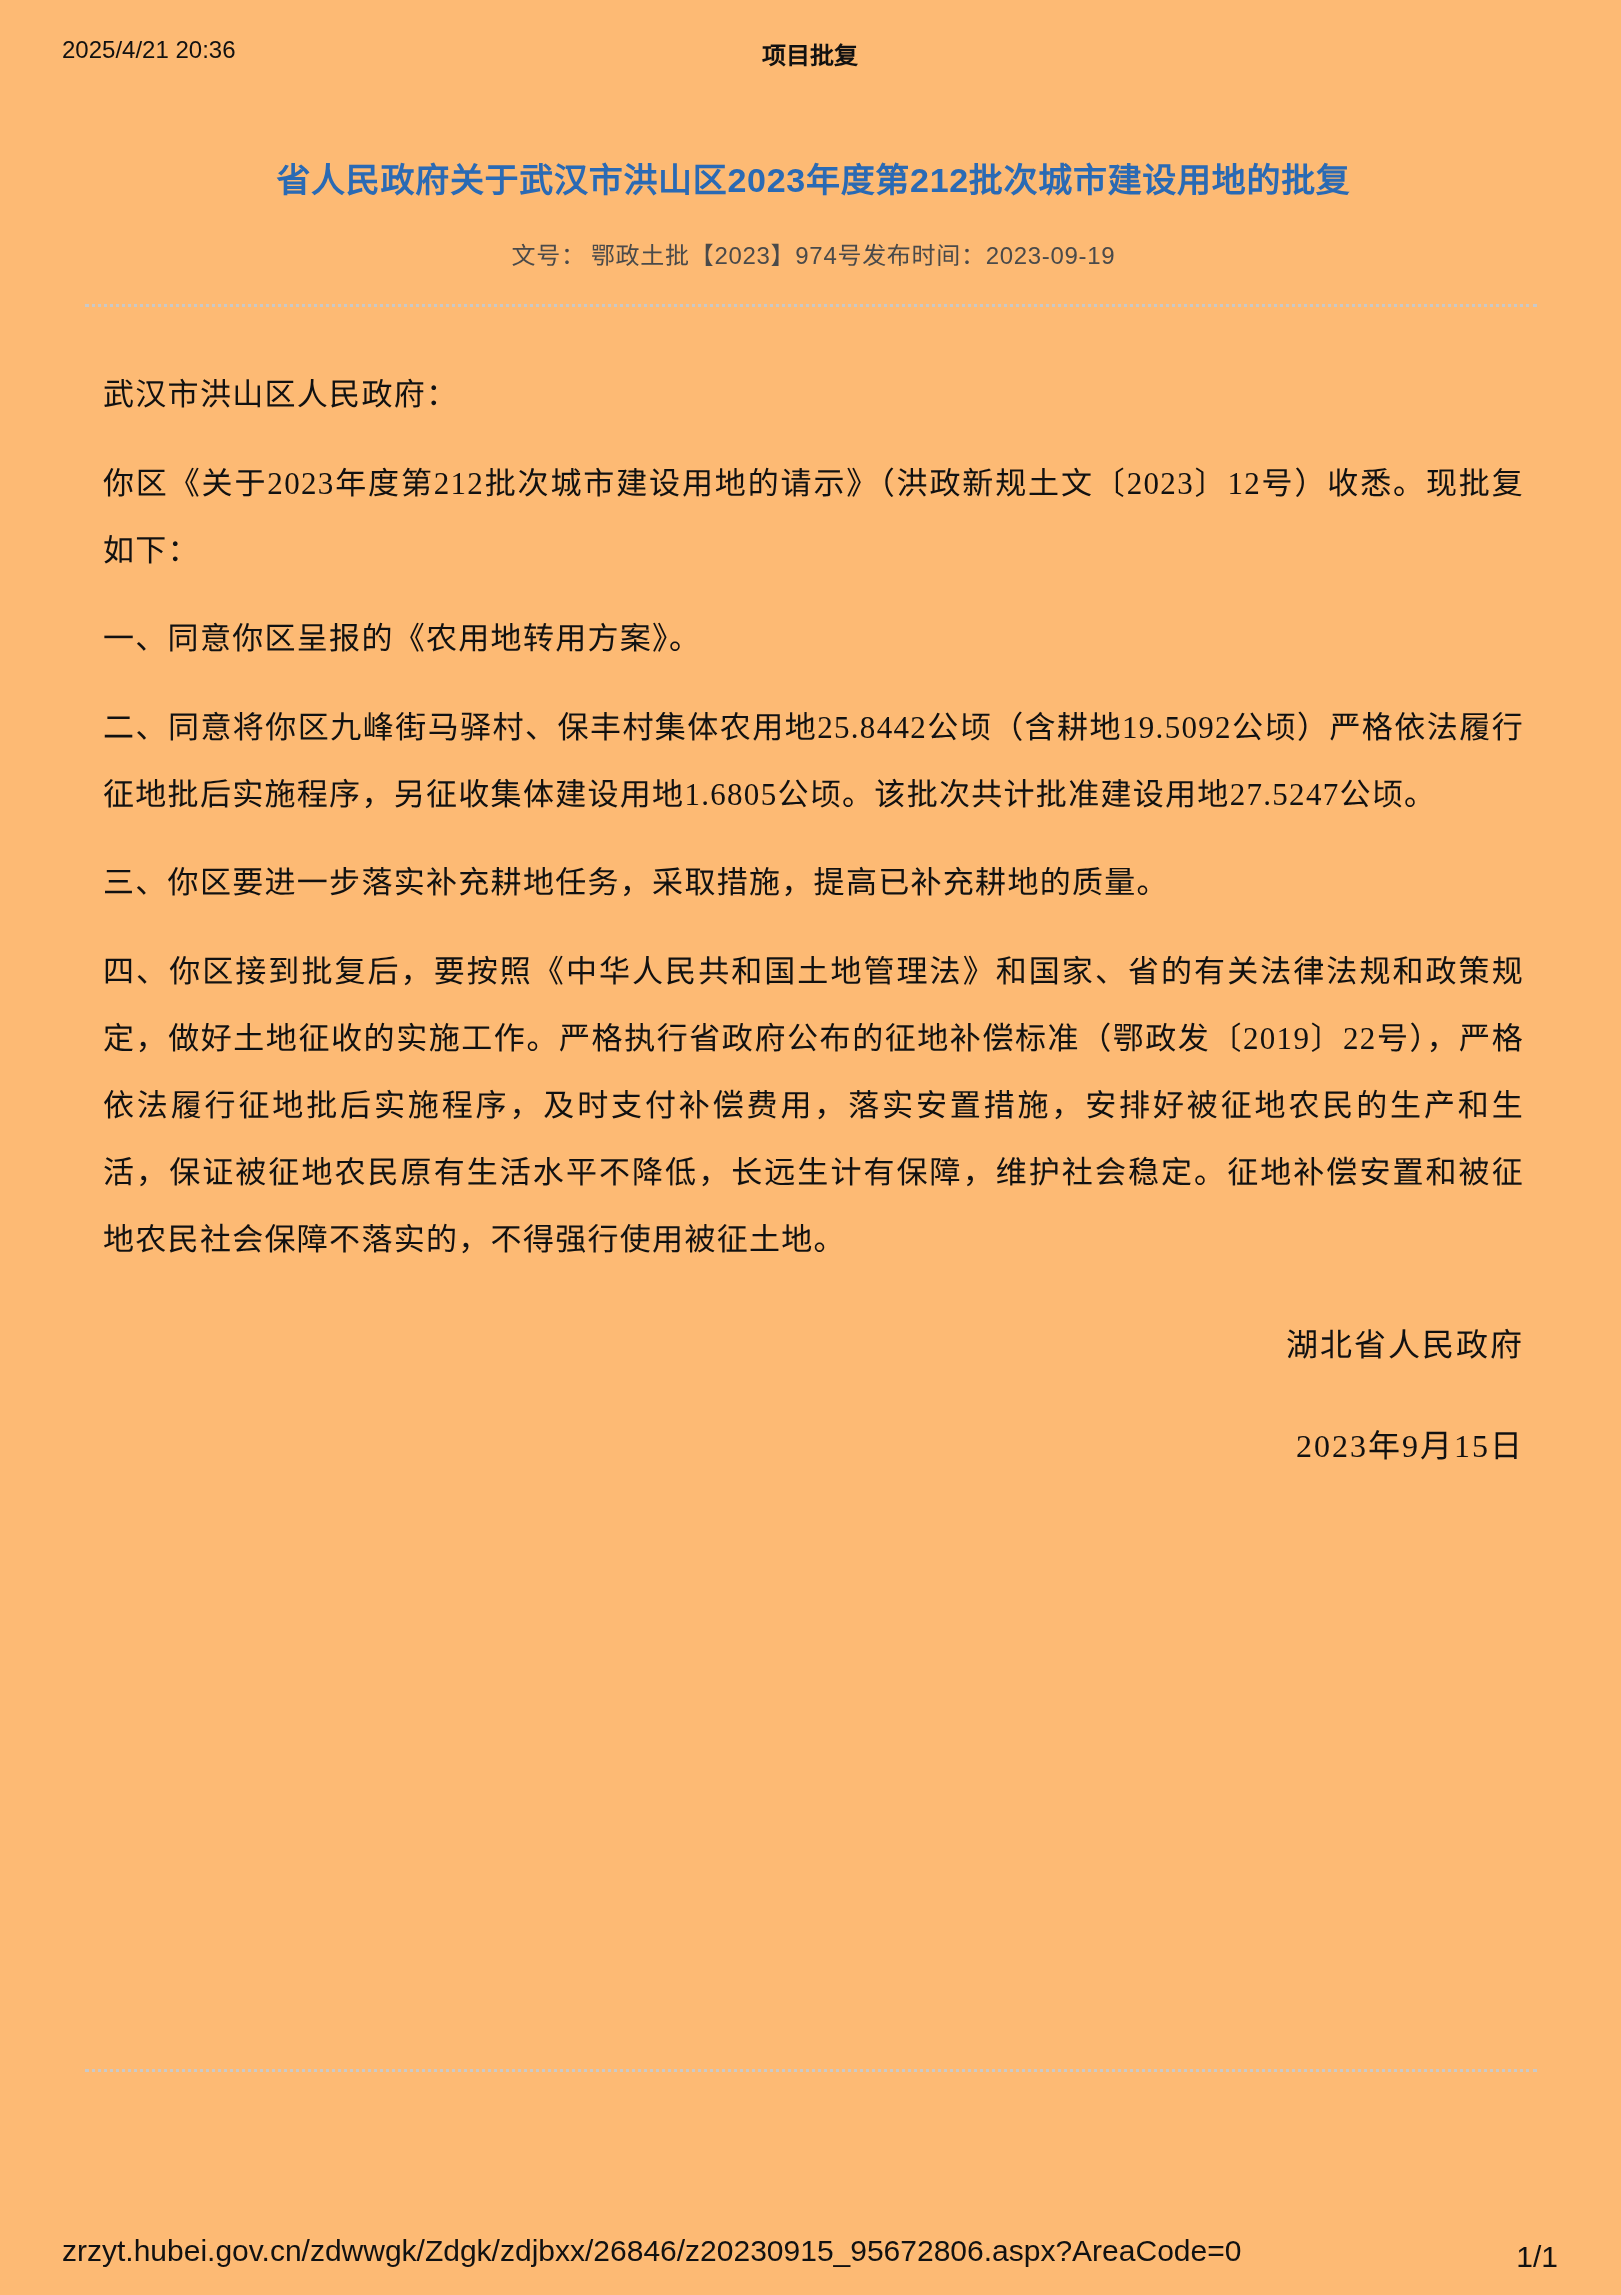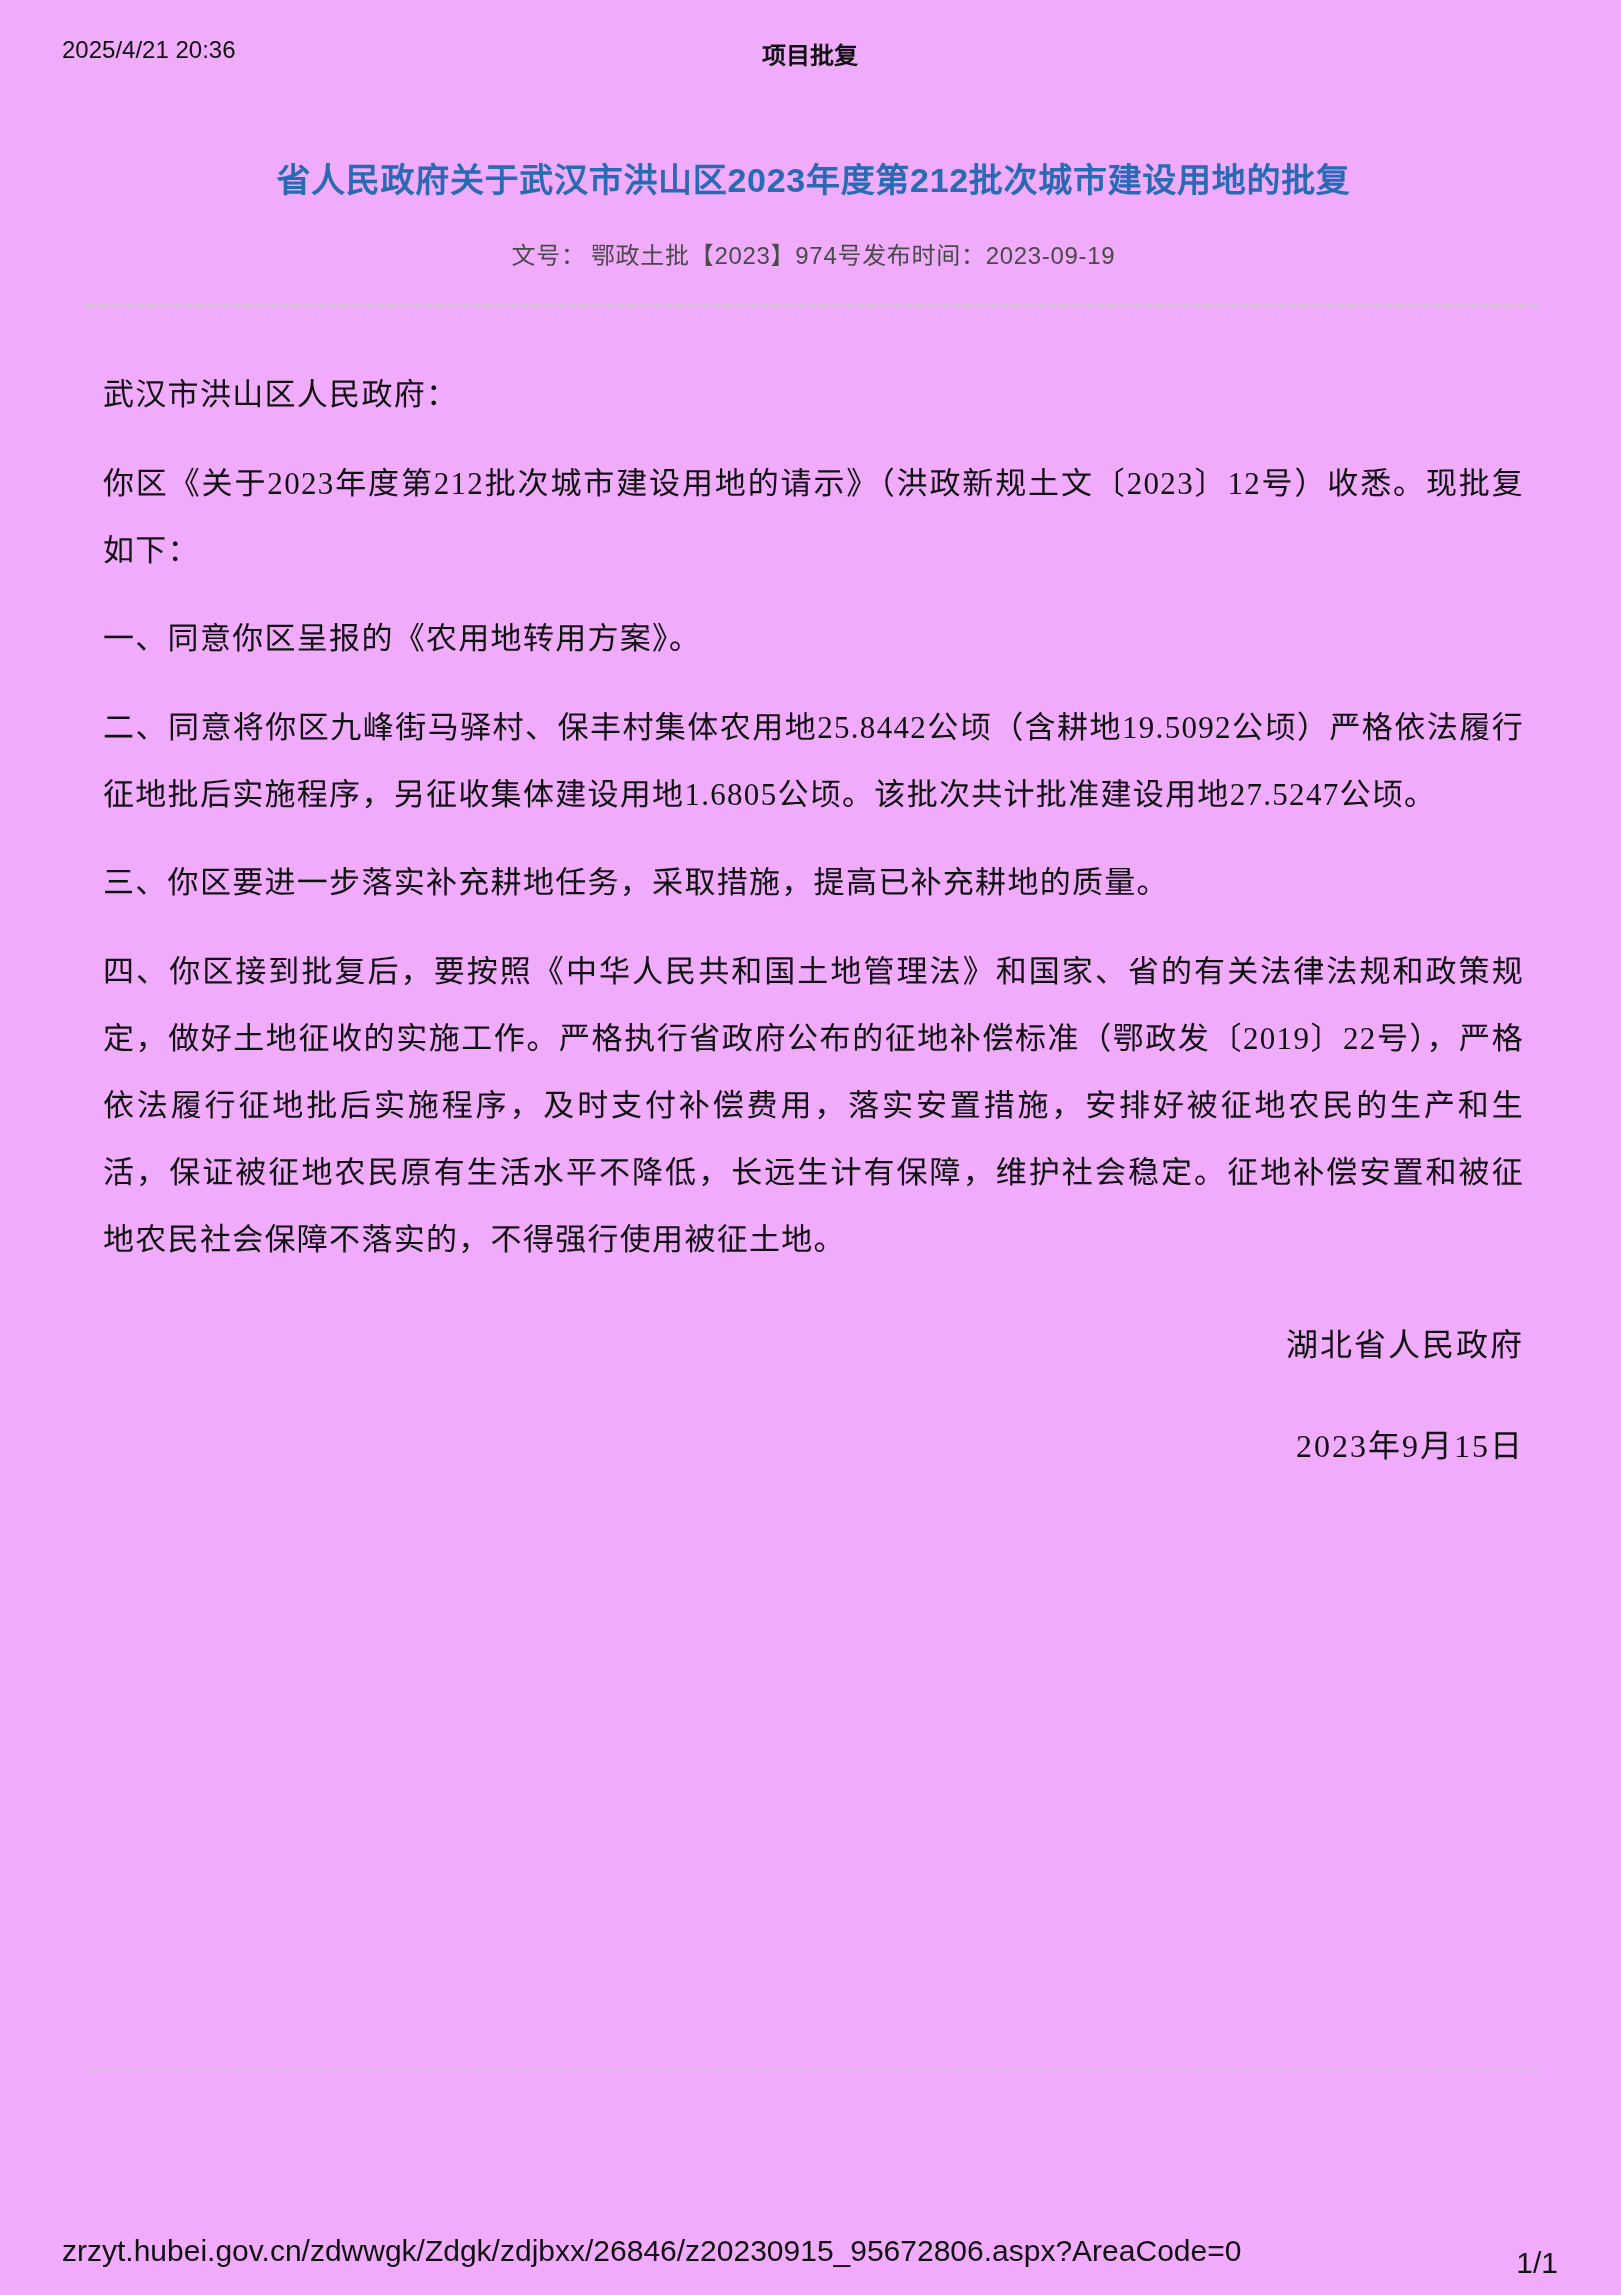--- a/index.html
+++ b/index.html
@@ -1,21 +1,21 @@
 <!DOCTYPE html>
 <html lang="zh-CN" style="font-size:10.5px"><head>
 <meta charset="utf-8">
 <style>
   * { margin: 0; padding: 0; box-sizing: border-box; }
   html, body { background: #ffffff; }
   .page {
     position: relative;
     width: 1622px;
     height: 2295px;
-    background: #f0abfc;
+    background: #fdba74;
     font-family: "Liberation Sans", "DejaVu Sans", sans-serif;
     color: #000000;
     overflow: hidden;
   }
 
   
   .print-header {
     position: absolute;
     top: 36px; left: 62px; right: 64px;
     height: 33px;
@@ -29,21 +29,21 @@
     font-weight: bold;
   }
   .print-footer {
     position: absolute;
     left: 62px; right: 64px; bottom: 31px;
     height: 30px;
     font-size: 30px;
     color: #111111;
   }
   .print-footer .url { position: absolute; left: 0; top: 0; }
-  .print-footer .page-num { position: absolute; right: 0; top: 12px; }
+  .print-footer .page-num { position: absolute; right: 0; top: 6px; }
 
   
   .content {
     padding: 156px 98px 0 103px;
   }
   .doc-title {
     text-align: center;
     font-size: 34px;
     font-weight: bold;
     color: #2a6ab4;

